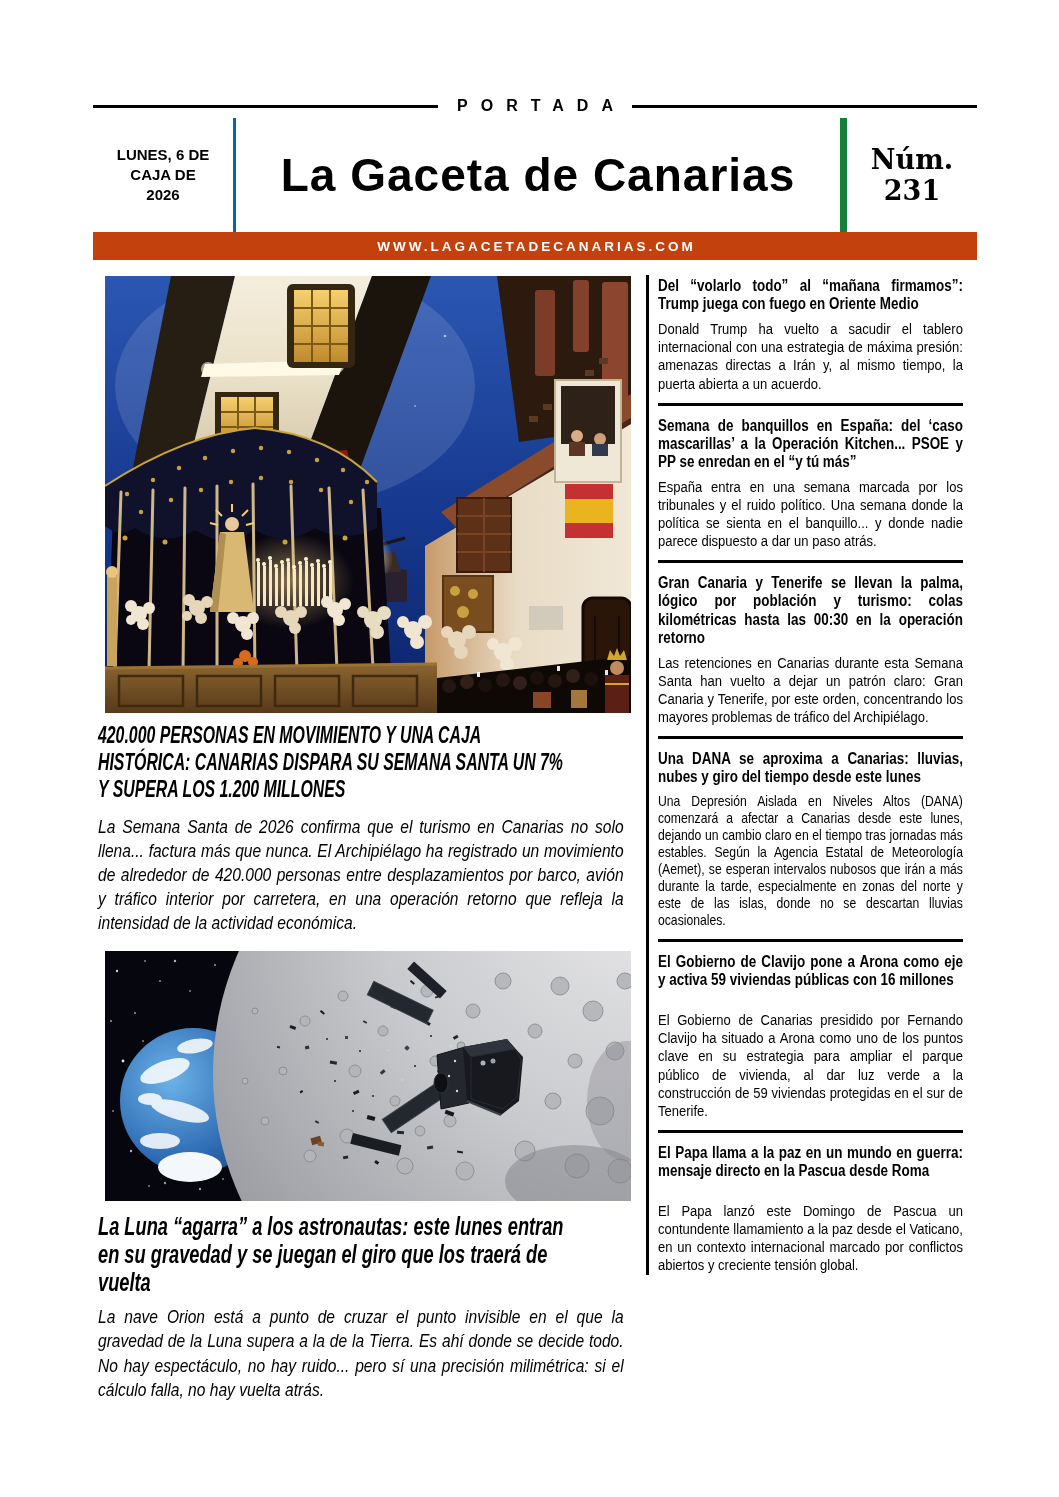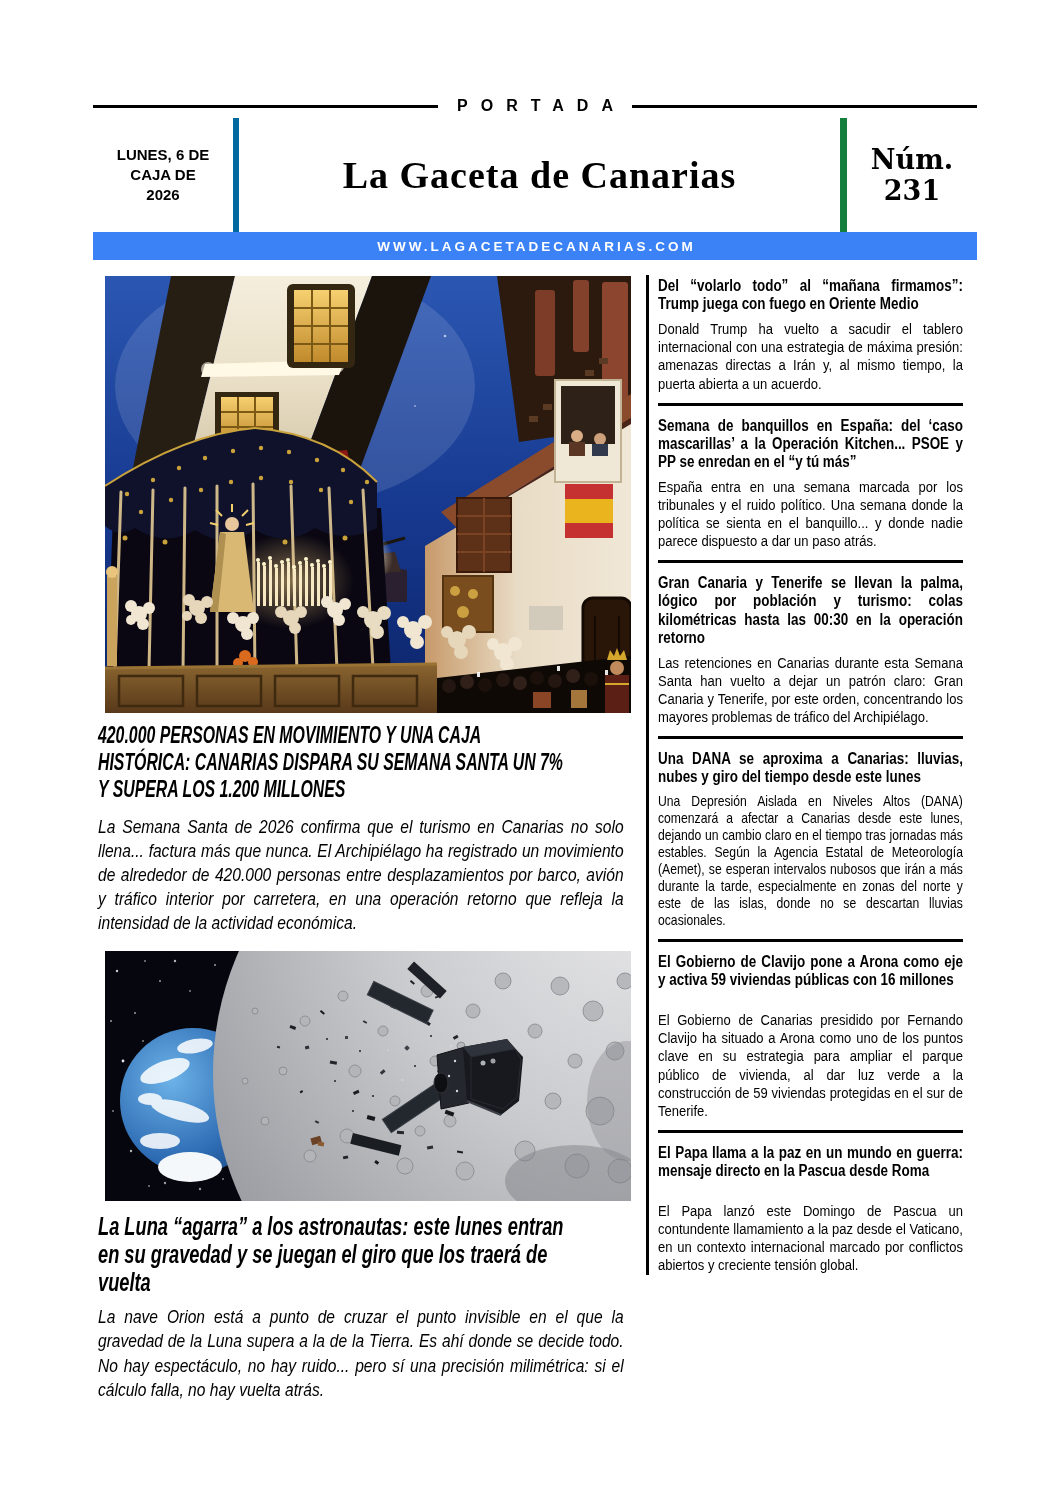--- a/index.html
+++ b/index.html
@@ -3,28 +3,28 @@
 <meta charset="utf-8">
 <style>
   html,body{margin:0;padding:0;background:#e8e8e8;}
   .page{position:relative;width:1059px;height:1497px;background:#ffffff;margin:0 auto;
         font-family:"Liberation Sans",sans-serif;color:#000;overflow:hidden;padding-left:12px;}
   
   .kicker-row{position:absolute;top:97px;left:93px;right:94px;display:flex;align-items:center;}
   .kicker-rule{flex:1;height:3px;background:#000;}
   .kicker{font-weight:bold;font-size:16px;letter-spacing:13px;padding:0 6px 0 19px;white-space:nowrap;}
   .masthead{position:absolute;top:118px;left:93px;right:94px;height:114px;display:flex;}
-  .mh-date{width:140px;border-right:6px solid #0369a1;display:flex;align-items:center;justify-content:center;
+  .mh-date{width:140px;border-right:3px solid #0369a1;display:flex;align-items:center;justify-content:center;
            text-align:center;font-weight:bold;font-size:15px;line-height:1.32;}
   .mh-title{flex:1;display:flex;align-items:center;justify-content:center;
-            font-family:Liberation Serif, serif;font-weight:bold;font-size:38px;letter-spacing:1px;white-space:nowrap;}
+            font-family:Liberation Sans, sans-serif;font-weight:bold;font-size:46px;letter-spacing:1px;white-space:nowrap;}
   .mh-issue{width:130px;border-left:7px solid #15803d;display:flex;align-items:center;justify-content:center;
             text-align:center;font-family:"DejaVu Serif",serif;font-weight:bold;font-size:27px;line-height:1.15;}
   .mh-date span,.mh-issue span{display:block;}
-  .site-bar{position:absolute;top:232px;left:93px;right:94px;height:28px;background:#3b82f6;color:#fff;
+  .site-bar{position:absolute;top:232px;left:93px;right:94px;height:28px;background:#c2410c;color:#fff;
             display:flex;align-items:center;justify-content:center;font-weight:bold;font-size:13.5px;
             letter-spacing:3px;padding-left:3px;box-sizing:border-box;}
   
   .cx{transform-origin:0 0;}
   .cxh{width:820px;transform:scaleX(0.66);}
   .cxh2{width:820px;transform:scaleX(0.73);}
   .cxb{width:641px;transform:scaleX(0.82);}
   .sxw{width:363px;transform:scaleX(0.84);}
   
   .main-col{position:absolute;left:98px;top:276px;width:533px;font-style:italic;}

